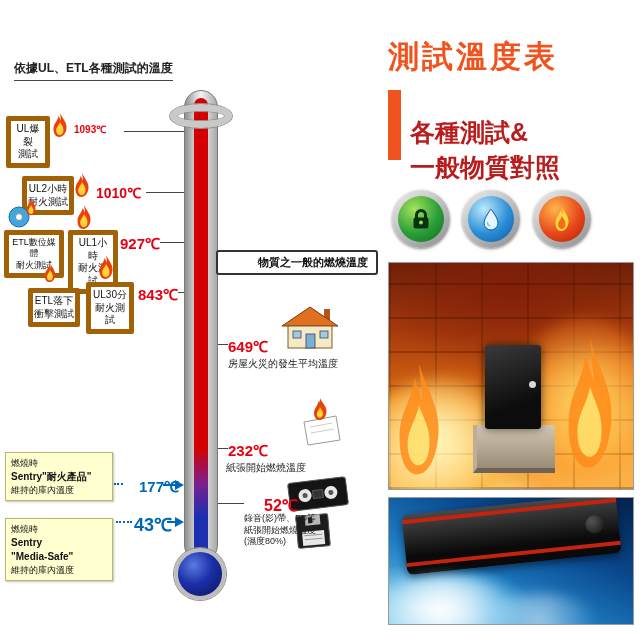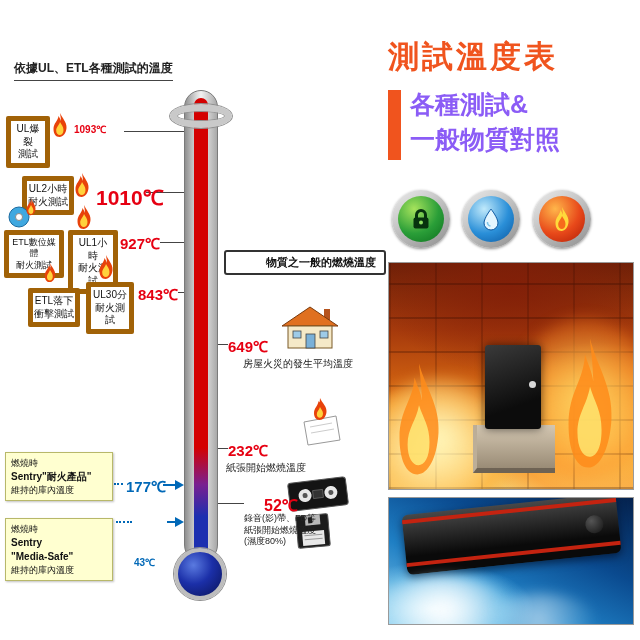--- a/index.html
+++ b/index.html
@@ -61,21 +61,21 @@
   .arrow-head { width:0; height:0; border-left:9px solid #0068b7;
     border-top:5px solid transparent; border-bottom:5px solid transparent; }
   .dotted { border-top:2px dotted #0068b7; height:0; }
 
   
   .main-title {
     left:388px; top:36px; font-size:31px; font-weight:bold; color:#f0541e;
     letter-spacing:3px; white-space:nowrap;
   }
   .accent-bar { left:388px; top:90px; width:13px; height:70px; background:#f0541e; }
-  .subtitle { left:410px; font-size:25px; font-weight:bold; color:#8b5cf6; white-space:nowrap; }
+  .subtitle { left:410px; font-size:25px; font-weight:bold; color:#b91c1c; white-space:nowrap;margin-top:28px; }
 
   .badge {
     width:58px; height:58px; border-radius:50%;
     background:linear-gradient(145deg,#ececec,#8f8f8f);
     display:flex; align-items:center; justify-content:center;
     box-shadow:0 1px 3px rgba(0,0,0,.45);
   }
   .badge-inner {
     width:46px; height:46px; border-radius:50%;
     display:flex; align-items:center; justify-content:center;
@@ -153,21 +153,21 @@
     <path d="M10 10 C11.5 13 13.5 14.5 13.5 18 C13.5 21.5 11.8 23 9.8 23 C7.8 23 6.2 21.3 6.2 18.5 C6.2 15 9 13.5 10 10 Z" fill="#ffd23c"></path>
   </svg>
   <div class="abs temp-hot" style="left:74px;top:122px;font-size:10px;">1093℃</div>
   <div class="abs test-box" style="left:6px;top:116px;width:44px;">UL爆裂
 測試</div>
 
   <svg class="abs" style="left:72px;top:172px;" width="20" height="26" viewBox="0 0 20 26">
     <path d="M10 1 C12 6 17 10 16.5 16 C16 21.5 13 25 9.5 25 C5.5 25 3.5 21.5 3.5 17 C3.5 11 8 9 8.5 4 C9.5 6 10.5 7 11 9 C10.8 5 10.2 3 10 1 Z" fill="#e8420a"></path>
     <path d="M10 10 C11.5 13 13.5 14.5 13.5 18 C13.5 21.5 11.8 23 9.8 23 C7.8 23 6.2 21.3 6.2 18.5 C6.2 15 9 13.5 10 10 Z" fill="#ffd23c"></path>
   </svg>
-  <div class="abs temp-hot" style="left:96px;top:183px;font-size:21px;">1010℃</div>
+  <div class="abs temp-hot" style="left:96px;top:183px;font-size:14px;">1010℃</div>
   <div class="abs test-box" style="left:22px;top:176px;width:52px;">UL2小時
 耐火測試</div>
 
   <svg class="abs" style="left:8px;top:206px;" width="22" height="22" viewBox="0 0 22 22">
     <circle cx="11" cy="11" r="10" fill="#3fa8e0" stroke="#1a6aa0"></circle>
     <circle cx="11" cy="11" r="3.5" fill="#ffffff" stroke="#888"></circle>
   </svg>
   <svg class="abs" style="left:24px;top:198px;" width="14" height="18" viewBox="0 0 20 26">
     <path d="M10 1 C12 6 17 10 16.5 16 C16 21.5 13 25 9.5 25 C5.5 25 3.5 21.5 3.5 17 C3.5 11 8 9 8.5 4 C9.5 6 10.5 7 11 9 C10.8 5 10.2 3 10 1 Z" fill="#e8420a"></path>
     <path d="M10 10 C11.5 13 13.5 14.5 13.5 18 C13.5 21.5 11.8 23 9.8 23 C7.8 23 6.2 21.3 6.2 18.5 C6.2 15 9 13.5 10 10 Z" fill="#ffd23c"></path>
@@ -189,32 +189,32 @@
   <div class="abs test-box" style="left:28px;top:288px;width:52px;">ETL落下
 衝擊測試</div>
   <svg class="abs" style="left:96px;top:254px;" width="20" height="26" viewBox="0 0 20 26">
     <path d="M10 1 C12 6 17 10 16.5 16 C16 21.5 13 25 9.5 25 C5.5 25 3.5 21.5 3.5 17 C3.5 11 8 9 8.5 4 C9.5 6 10.5 7 11 9 C10.8 5 10.2 3 10 1 Z" fill="#e8420a"></path>
     <path d="M10 10 C11.5 13 13.5 14.5 13.5 18 C13.5 21.5 11.8 23 9.8 23 C7.8 23 6.2 21.3 6.2 18.5 C6.2 15 9 13.5 10 10 Z" fill="#ffd23c"></path>
   </svg>
   <div class="abs test-box" style="left:86px;top:282px;width:48px;">UL30分
 耐火測試</div>
   <div class="abs temp-hot" style="left:138px;top:284px;font-size:15px;">843℃</div>
 
-  <div class="abs materials-title" style="left:224px;top:250px;padding-left:40px;">物質之一般的燃燒溫度</div>
+  <div class="abs materials-title" style="left:216px;top:250px;padding-left:40px;">物質之一般的燃燒溫度</div>
 
   <svg class="abs" style="left:280px;top:304px;" width="60" height="46" viewBox="0 0 60 46">
     <rect x="44" y="5" width="6" height="11" fill="#b5541e"></rect>
     <polygon points="2,22 30,3 58,22" fill="#e07020" stroke="#7a3a0c" stroke-width="1"></polygon>
     <rect x="8" y="22" width="44" height="22" fill="#f5e9c8" stroke="#7a5a28" stroke-width="1"></rect>
     <rect x="26" y="30" width="9" height="14" fill="#7ab0d8" stroke="#444" stroke-width="0.8"></rect>
     <rect x="13" y="27" width="8" height="7" fill="#9ecbe8" stroke="#444" stroke-width="0.8"></rect>
     <rect x="40" y="27" width="8" height="7" fill="#9ecbe8" stroke="#444" stroke-width="0.8"></rect>
   </svg>
   <div class="abs temp-hot" style="left:228px;top:336px;font-size:15px;">649℃</div>
-  <div class="abs desc" style="left:228px;top:357px;width:140px;text-align:center;">房屋火災的發生平均溫度</div>
+  <div class="abs desc" style="left:228px;top:357px;width:140px;">房屋火災的發生平均溫度</div>
 
   <svg class="abs" style="left:298px;top:396px;" width="48" height="50" viewBox="0 0 48 50">
     <polygon points="6,26 38,20 42,44 10,49" fill="#ffffff" stroke="#999" stroke-width="1"></polygon>
     <line x1="12" y1="31" x2="34" y2="27" stroke="#ccc" stroke-width="1"></line>
     <line x1="13" y1="37" x2="36" y2="33" stroke="#ccc" stroke-width="1"></line>
     <path d="M22 2 C24 7 29 10 28.5 16 C28 21 25 24 21.5 24 C18 24 16 21 16 17 C16 12 20 10 20.5 5 C21.2 6.5 21.8 7.5 22 2 Z" fill="#e8420a"></path>
     <path d="M22 11 C23.2 13.5 25 14.8 25 17.5 C25 20.3 23.5 21.8 21.8 21.8 C20.1 21.8 18.8 20.4 18.8 18.2 C18.8 15.4 21.2 14.2 22 11 Z" fill="#ffd23c"></path>
   </svg>
   <div class="abs temp-hot" style="left:228px;top:440px;font-size:15px;">232℃</div>
   <div class="abs desc" style="left:226px;top:461px;width:130px;">紙張開始燃燒溫度</div>
@@ -233,31 +233,31 @@
     <rect x="13" y="3" width="4" height="6" fill="#1c1c1c"></rect>
     <rect x="6" y="17" width="22" height="14" fill="#e8e8e8"></rect>
     <line x1="8" y1="21" x2="26" y2="21" stroke="#999" stroke-width="1"></line>
     <line x1="8" y1="25" x2="26" y2="25" stroke="#999" stroke-width="1"></line>
   </svg>
   <div class="abs temp-hot" style="left:264px;top:494px;font-size:16px;">52℃</div>
   <div class="abs desc" style="left:244px;top:513px;width:110px;font-size:9px;">錄音(影)帶、FD等
 紙張開始燃燒溫度
 (濕度80%)</div>
 
-  <div class="abs temp-cool" style="left:126px;top:476px;font-size:15px;">177℃</div>
+  <div class="abs temp-cool" style="left:139px;top:476px;font-size:15px;">177℃</div>
   <div class="abs arrow-line" style="left:163px;top:484px;width:12px;"></div>
   <div class="abs arrow-head" style="left:175px;top:480px;"></div>
   <div class="abs dotted" style="left:114px;top:483px;width:9px;"></div>
   <div class="abs note-box" style="left:5px;top:452px;width:108px;">
     <div>燃燒時</div>
     <div class="note-bold">Sentry"耐火產品"</div>
     <div>維持的庫內溫度</div>
   </div>
 
-  <div class="abs temp-cool" style="left:134px;top:512px;font-size:10px;margin-top:43px;">43℃</div>
+  <div class="abs temp-cool" style="left:134px;top:512px;font-size:18px;">43℃</div>
   <div class="abs arrow-line" style="left:167px;top:521px;width:8px;"></div>
   <div class="abs arrow-head" style="left:175px;top:517px;"></div>
   <div class="abs dotted" style="left:116px;top:521px;width:16px;"></div>
   <div class="abs note-box" style="left:5px;top:518px;width:108px;">
     <div>燃燒時</div>
     <div class="note-bold">Sentry</div>
     <div class="note-bold">"Media-Safe"</div>
     <div>維持的庫內溫度</div>
   </div>
 

